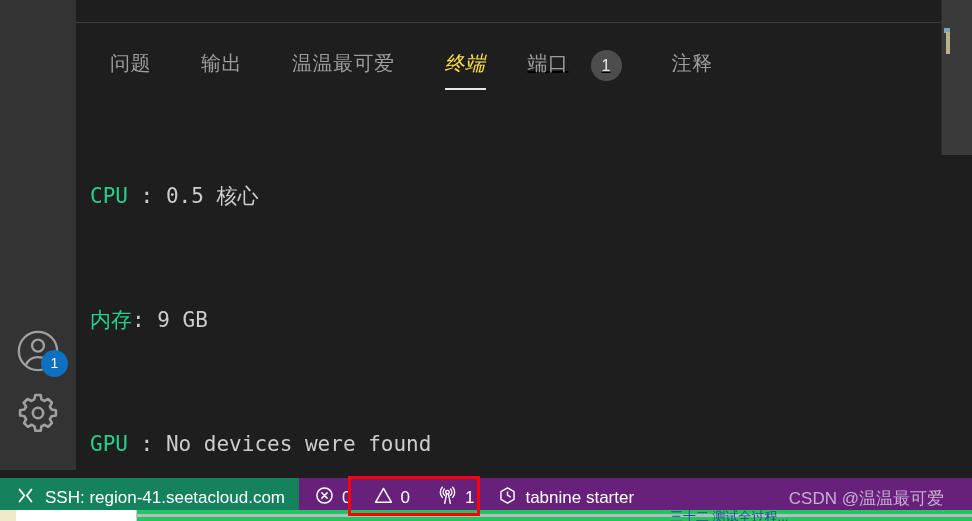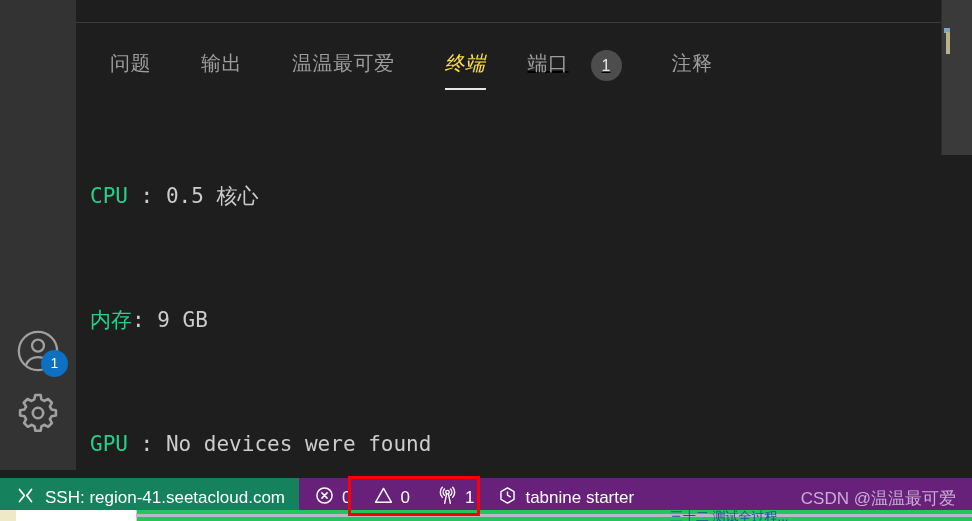--- a/index.html
+++ b/index.html
@@ -106,21 +106,21 @@
     background:#16825d;padding:0 14px 0 16px;color:#ffffff;
     font-size:17px;white-space:nowrap;
   }
   .sb-item{
     height:40px;display:flex;align-items:center;gap:8px;
     padding:0 12px;white-space:nowrap;color:#ffffff;font-size:17px;
   }
   .sb-item.problems{padding:0 16px;}
   .sb-gap{width:6px;}
   .watermark{
-    margin-left:auto;padding-right:16px;
+    margin-left:auto;padding-right:28px;
     color:#d9c6e4;font-size:17px;opacity:.85;white-space:nowrap;
   }
   .redbox{
     position:absolute;left:348px;top:476px;width:132px;height:40px;
     border:3px solid #fb0007;box-sizing:border-box;pointer-events:none;
     z-index:30;
   }
 
   
   .below{

